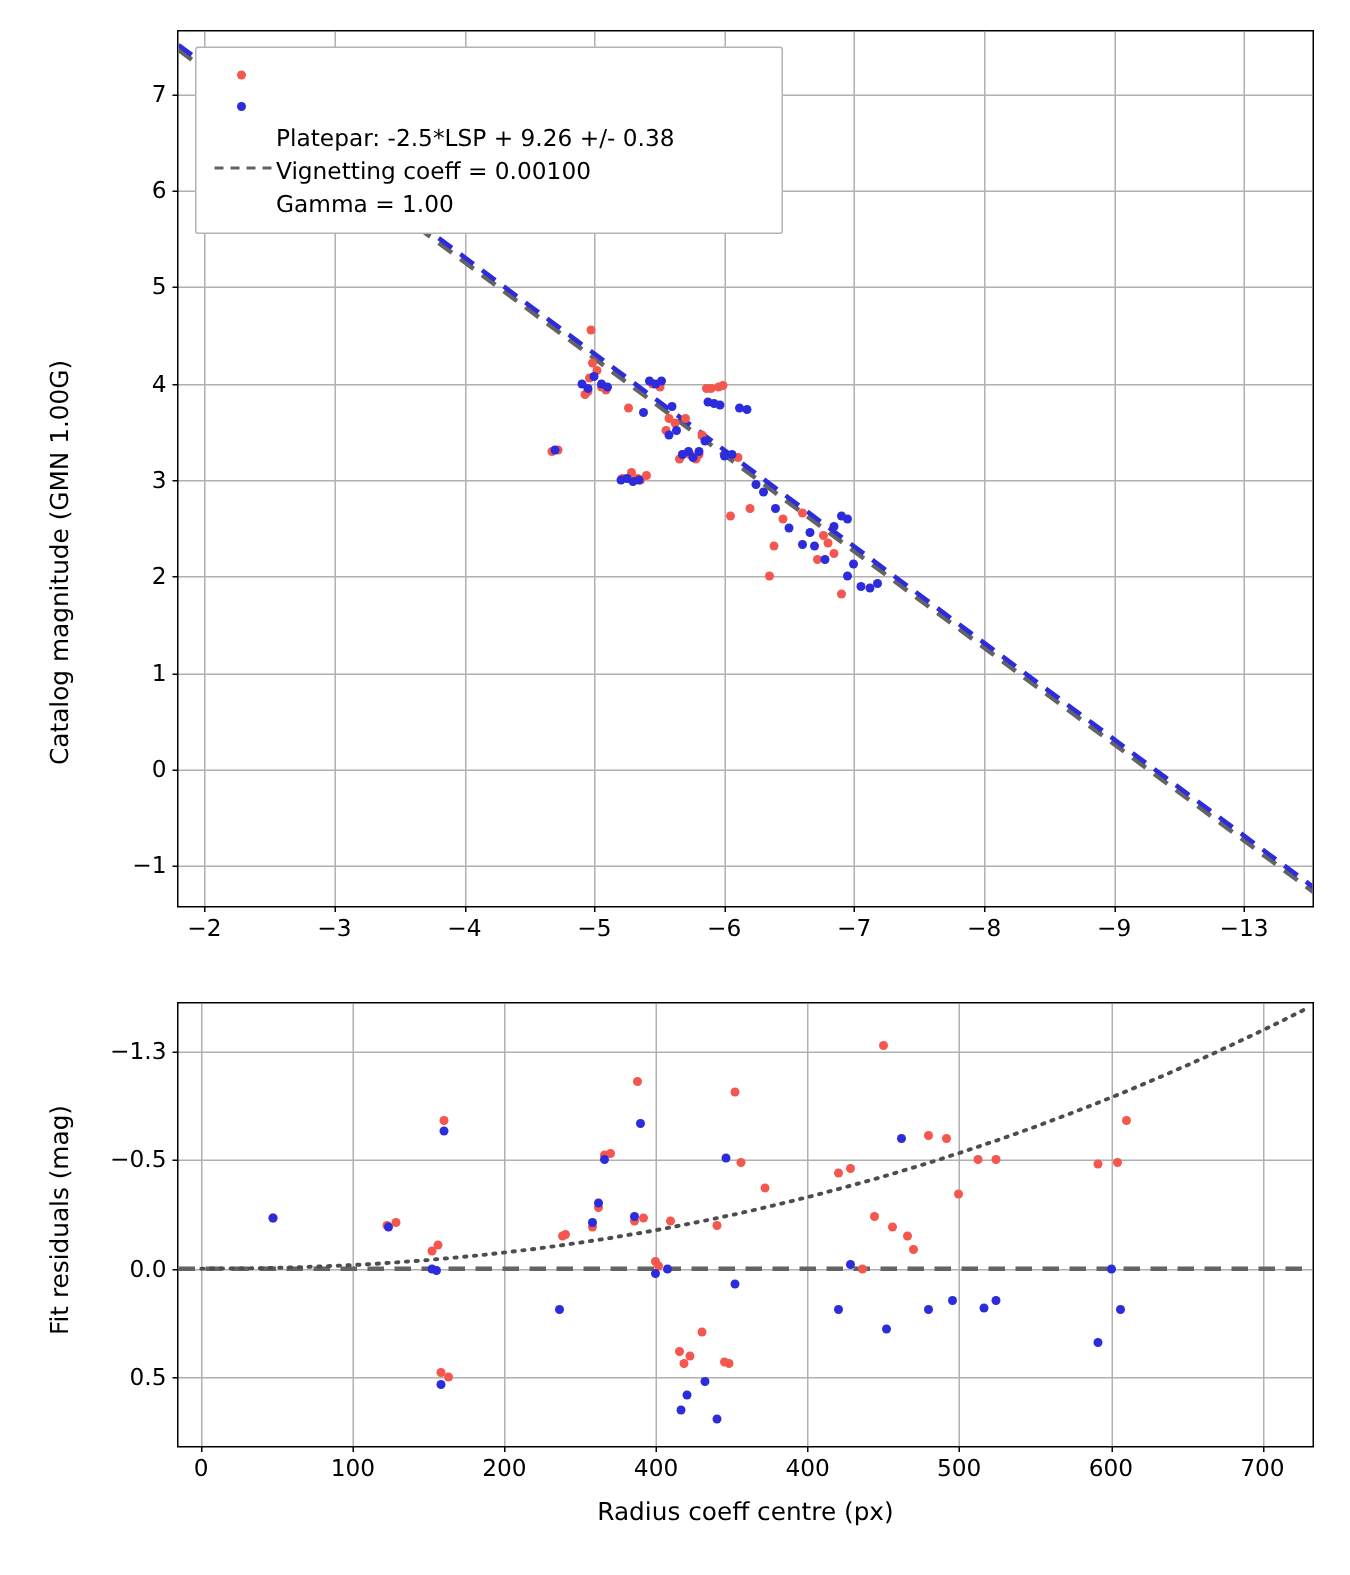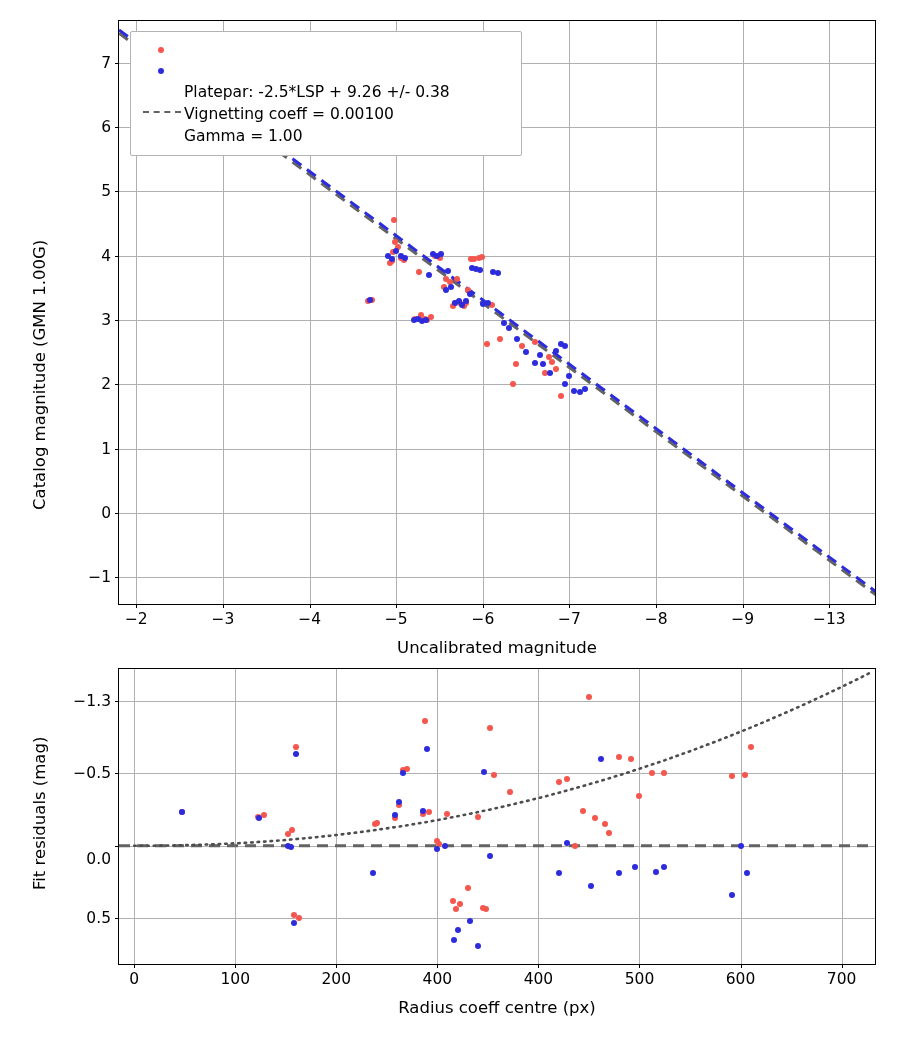--- a/index.html
+++ b/index.html
@@ -279,21 +279,20 @@
       <div class="tick-label y" style="top: 298.929px;">3</div>
       <div class="tick-mark y" style="top: 234.643px;"></div>
       <div class="tick-label y" style="top: 234.643px;">4</div>
       <div class="tick-mark y" style="top: 170.357px;"></div>
       <div class="tick-label y" style="top: 170.357px;">5</div>
       <div class="tick-mark y" style="top: 106.071px;"></div>
       <div class="tick-label y" style="top: 106.071px;">6</div>
       <div class="tick-mark y" style="top: 41.7857px;"></div>
       <div class="tick-label y" style="top: 41.7857px;">7</div>
     </div>
-  <div class="axis-title x" style="left:497px; top:638px;">Uncalibrated magnitude</div>
   <div class="axis-title y" style="left:30px; top:510px; transform: rotate(-90deg);">Catalog magnitude (GMN 1.00G)</div>
 
   <div class="legend" style="left:130px; top:31px; width:392px;">
     <div class="legend-row">
       <div class="legend-key">
         <span class="legend-dot" style="background:#f5564e;"></span>
       </div>
     </div>
     <div class="legend-row">
       <div class="legend-key">
@@ -420,20 +419,20 @@
       <div class="tick-label x" style="left: 520.493px;">500</div>
       <div class="tick-mark x" style="left: 621.56px;"></div>
       <div class="tick-label x" style="left: 621.56px;">600</div>
       <div class="tick-mark x" style="left: 722.627px;"></div>
       <div class="tick-label x" style="left: 722.627px;">700</div>
       <div class="tick-mark y" style="top: 31.8732px;"></div>
       <div class="tick-label y" style="top: 31.8732px;">−1.3</div>
       <div class="tick-mark y" style="top: 104.312px;"></div>
       <div class="tick-label y" style="top: 104.312px;">−0.5</div>
       <div class="tick-mark y" style="top: 176.751px;"></div>
-      <div class="tick-label y" style="top: 176.751px; margin-top: 13px;">0.0</div>
+      <div class="tick-label y" style="top: 176.751px;">0.0</div>
       <div class="tick-mark y" style="top: 249.19px;"></div>
       <div class="tick-label y" style="top: 249.19px;">0.5</div>
     </div>
   <div class="axis-title x" style="left:497px; top:998px;">Radius coeff centre (px)</div>
   <div class="axis-title y" style="left:30px; top:890px; transform: rotate(-90deg);">Fit residuals (mag)</div>
 
 </div>
 
 </body></html>

